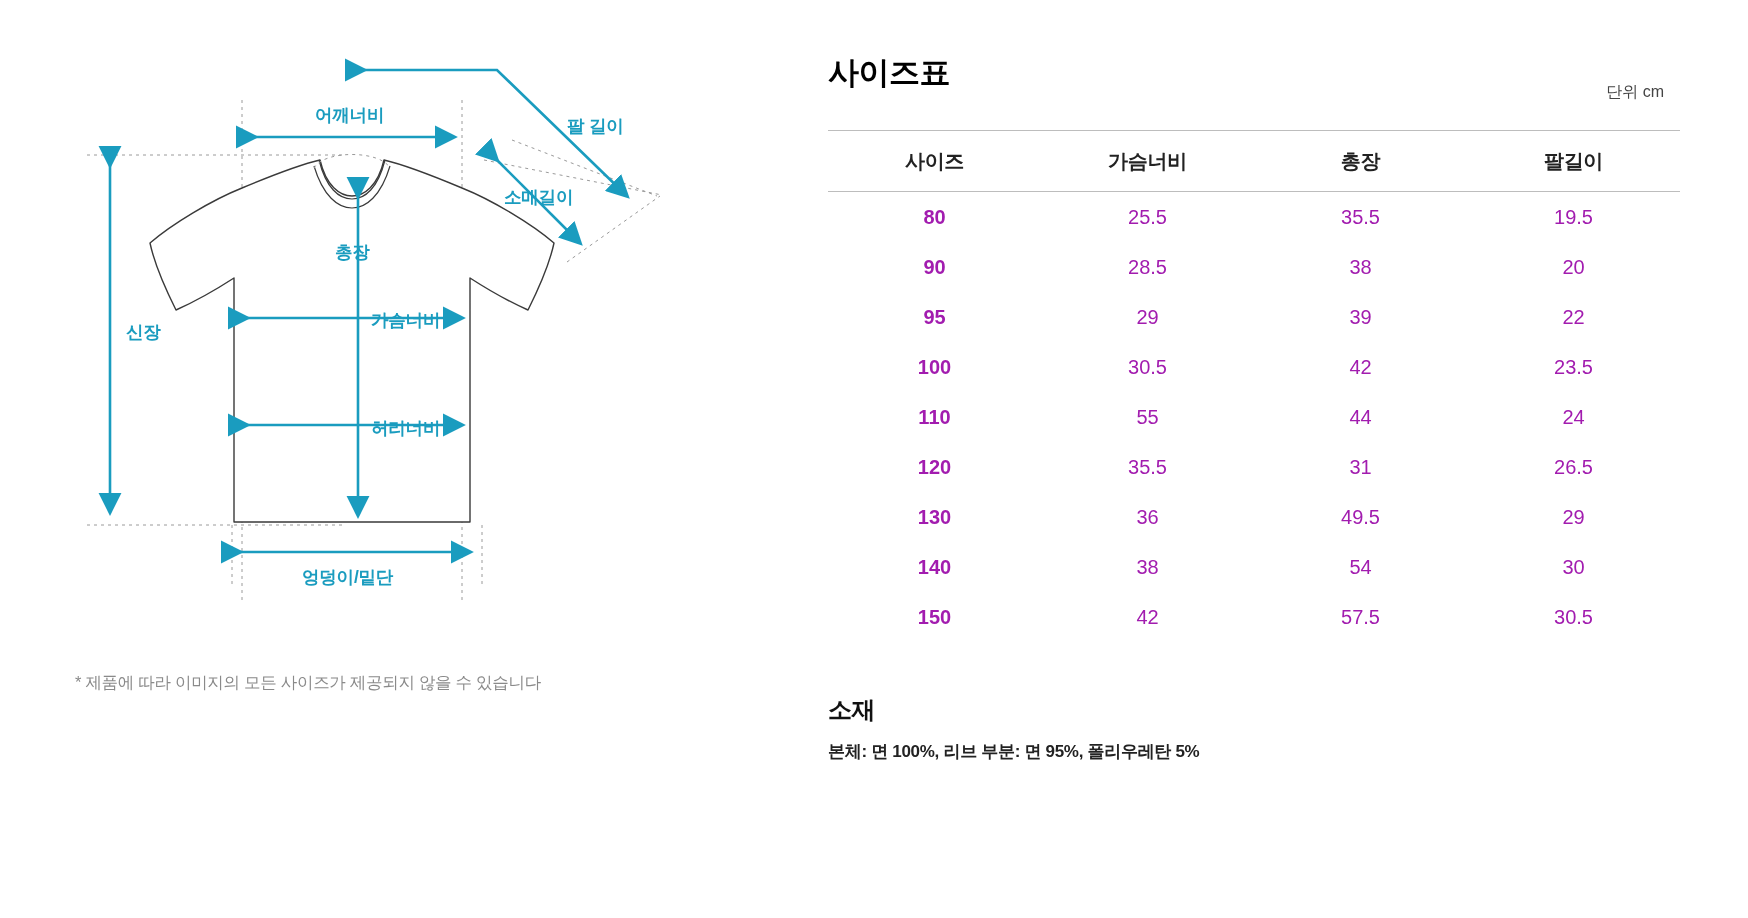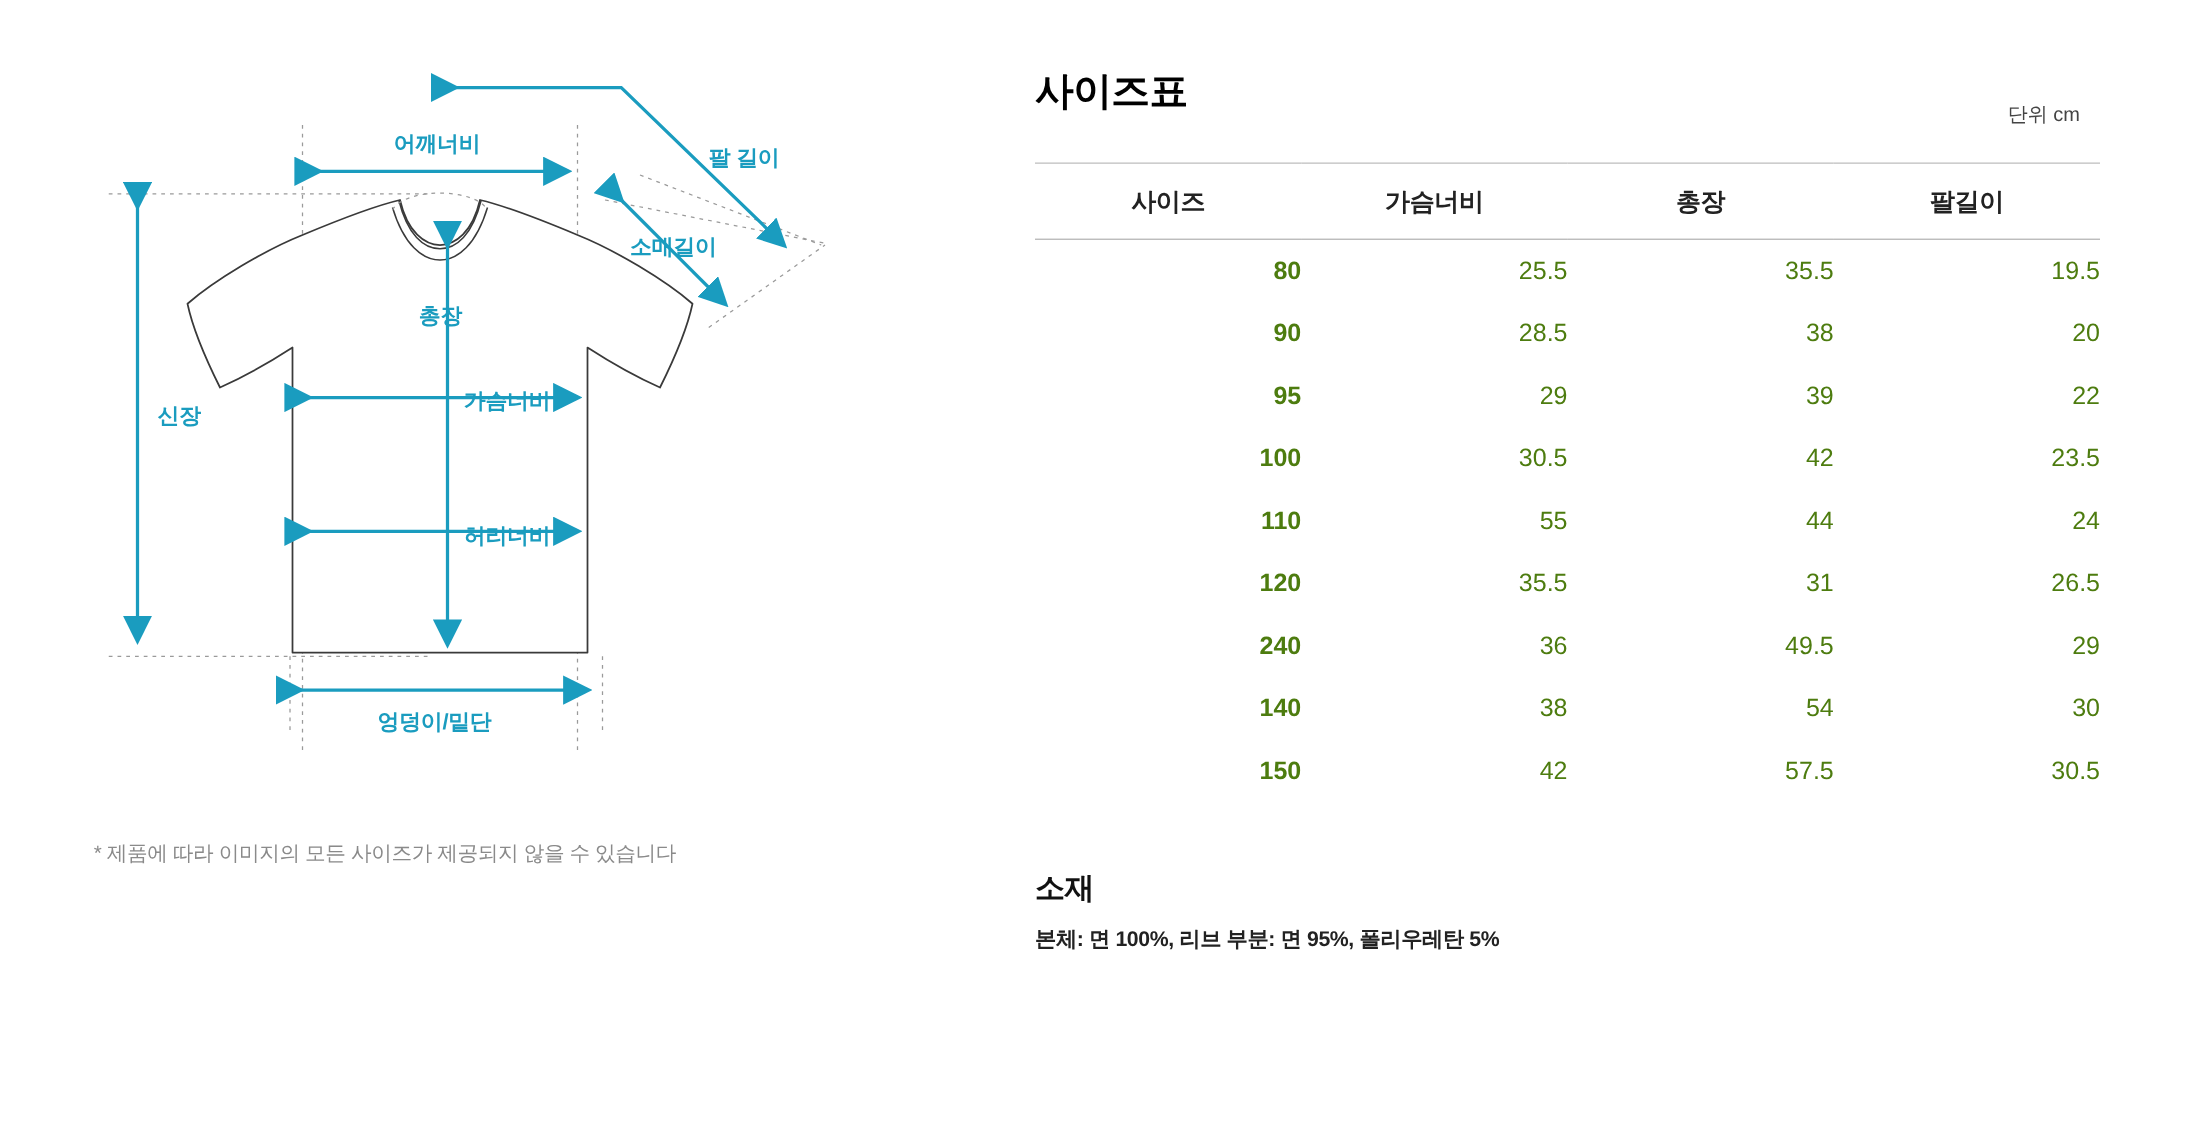--- a/index.html
+++ b/index.html
@@ -94,22 +94,22 @@
     padding: 17px 0 16px 0;
     font-size: 20px;
     font-weight: bold;
     color: #222;
     text-align: center;
     letter-spacing: -0.3px;
   }
   table.size-table tbody td {
     padding: 14px 0 13px 0;
     font-size: 20px;
-    text-align: right;
-    color: #4d7c0f;
+    text-align: center;
+    color: #a21caf;
   }
   table.size-table tbody td.size-col {
     font-weight: bold;
   }
   .material-block {
     margin-top: 52px;
   }
   .material-title {
     font-size: 24px;
     font-weight: bold;
@@ -259,21 +259,21 @@
             <td>44</td>
             <td>24</td>
           </tr>
           <tr>
             <td class="size-col">120</td>
             <td>35.5</td>
             <td>31</td>
             <td>26.5</td>
           </tr>
           <tr>
-            <td class="size-col">240</td>
+            <td class="size-col">130</td>
             <td>36</td>
             <td>49.5</td>
             <td>29</td>
           </tr>
           <tr>
             <td class="size-col">140</td>
             <td>38</td>
             <td>54</td>
             <td>30</td>
           </tr>

